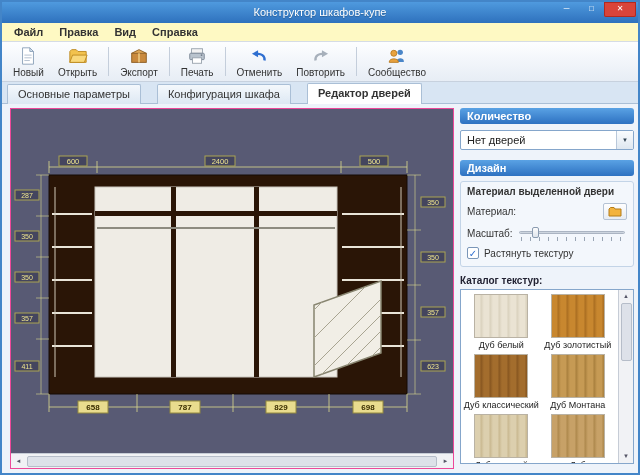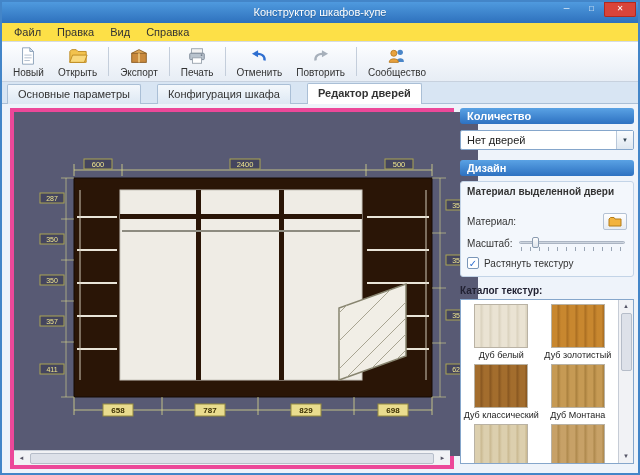--- a/index.html
+++ b/index.html
@@ -7,54 +7,54 @@
   .window { position:relative; width:640px; height:475px; border:2px solid #4385c8; background:#eef3fa; overflow:hidden; }
 
   
   .titlebar { position:relative; height:21px; background:linear-gradient(#4f9ade,#2e71bd); }
   .title { text-align:center; color:#fff; font-size:11px; line-height:21px; text-shadow:0 1px 1px rgba(0,0,0,.25); }
   .win-controls { position:absolute; top:0; right:2px; display:flex; }
   .wc { width:25px; height:15px; line-height:14px; text-align:center; color:#fff; font-size:8px; cursor:default; }
   .wc.close { width:32px; background:#d9443a; border-radius:0 0 2px 2px; box-shadow:inset 0 0 0 1px #b3291f; }
 
   
-  .menubar { height:19px; background:#fde047; border-bottom:1px solid #d5dce5; display:flex; align-items:center; padding-left:4px; }
+  .menubar { height:19px; background:#fef9c3; border-bottom:1px solid #d5dce5; display:flex; align-items:center; padding-left:4px;font-weight:bold; }
   .menu-item { font-size:11px; color:#333; padding:2px 8px; }
 
   
   .toolbar { height:40px; background:linear-gradient(#fdfeff,#e7edf5); border-bottom:1px solid #c7d1de; display:flex; align-items:stretch; padding:2px 4px; }
   .tbtn { display:flex; flex-direction:column; align-items:center; justify-content:center; gap:1px; padding:1px 6px; min-width:44px; border:1px solid transparent; border-radius:3px; }
   .tbtn .ticon { height:20px; display:flex; align-items:center; }
   .tbtn .tlabel { font-size:10px; color:#333; white-space:nowrap; }
   .savewrap { display:flex; align-items:stretch; }
   .tbtn.save { background:linear-gradient(#fdf3d2,#f8e2a0); border:1px solid #dfa848; border-radius:3px 0 0 3px; }
   .save-dd { width:13px; display:flex; align-items:center; justify-content:center; font-size:6px; color:#444; background:linear-gradient(#fdf3d2,#f8e2a0); border:1px solid #dfa848; border-left:none; border-radius:0 3px 3px 0; }
   .tsep { width:1px; background:#c4cedb; margin:3px 4px; }
 
   
   .tabstrip { height:22px; background:#d8e5f3; border-bottom:1px solid #aabfd6; padding-left:5px; display:flex; align-items:flex-end; }
   .tab { font-size:11px; color:#333; padding:3px 10px 4px; background:linear-gradient(#f4f8fc,#dde8f3); border:1px solid #aabfd6; border-bottom:none; border-radius:2px 2px 0 0; margin-right:16px; position:relative; top:1px; }
   .tab.active { background:#fff; padding-bottom:5px; font-weight:bold; }
 
   
   .content { position:absolute; top:102px; left:0; right:0; bottom:0; }
 
-  .canvas-wrap { position:absolute; left:8px; top:4px; width:444px; height:361px; border:4px solid #ec4899; background:#585a74;padding-left:22px; }
+  .canvas-wrap { position:absolute; left:8px; top:4px; width:444px; height:361px; border:1px solid #ec4899; background:#585a74; }
   .canvas-wrap svg { display:block; }
   .hscroll { position:absolute; left:0; bottom:0; width:100%; height:15px; background:#f1f2f5; border-top:1px solid #c6ccd6; display:flex; align-items:center; }
   .harrow { width:15px; text-align:center; font-size:6px; color:#556; line-height:14px; }
   .hthumb { flex:1; height:11px; margin:0 1px; background:#dde1e9; border:1px solid #b6bdc9; border-radius:2px; }
 
   
   .side { position:absolute; left:458px; top:4px; width:174px; height:356px; display:flex; flex-direction:column; }
   .panel-header { height:16px; flex:none; background:linear-gradient(#5aa2e4,#2d71c1); border-radius:3px; color:#fff; font-size:11px; font-weight:bold; line-height:16px; padding-left:7px; }
   .combo { flex:none; height:20px; margin:6px 0 10px; background:#fff; border:1px solid #85a6cb; border-radius:2px; display:flex; align-items:center; font-size:11px; color:#222; padding-left:6px; }
   .combo-arrow { margin-left:auto; width:17px; align-self:stretch; display:flex; align-items:center; justify-content:center; font-size:6px; color:#345; background:linear-gradient(#fafcfe,#dfe7f0); border-left:1px solid #b9c8da; }
   .groupbox { flex:none; margin-top:5px; border:1px solid #c3d4e7; border-radius:3px; padding:4px 6px 7px; background:#f3f7fc; }
-  .group-title { font-size:10px; font-weight:bold; color:#333; margin-bottom:15px; }
+  .group-title { font-size:10px; font-weight:bold; color:#333; margin-bottom:5px; }
   .mat-row { display:flex; align-items:center; height:18px; margin-bottom:6px;text-align:right; }
   .small-label { font-size:10px; color:#333; }
   .folder-btn { margin-left:auto; width:24px; height:17px; background:linear-gradient(#fefefe,#e7ecf3); border:1px solid #b4c2d4; border-radius:2px; display:flex; align-items:center; justify-content:center; }
   .scale-row { display:flex; align-items:center; margin-bottom:6px; }
   .slider { flex:1; position:relative; height:15px; margin-left:6px; }
   .slider .track { position:absolute; left:0; right:2px; top:5px; height:3px; background:#cdd5df; border:1px solid #aab4c2; border-radius:2px; }
   .slider .ticks { position:absolute; left:2px; right:2px; bottom:0; height:4px; background-image:repeating-linear-gradient(90deg,#99a5b4 0 1px,transparent 1px 9px); }
   .slider .thumb { position:absolute; left:12%; top:1px; width:7px; height:11px; background:linear-gradient(#fcfcfc,#dfe5ec); border:1px solid #8a9bb0; border-radius:2px; }
   .check-row { display:flex; align-items:center; gap:5px; }
   .checkbox { width:12px; height:12px; background:#fff; border:1px solid #7a96b8; border-radius:2px; font-size:10px; line-height:11px; color:#2f6fd0; text-align:center; font-weight:bold; }

